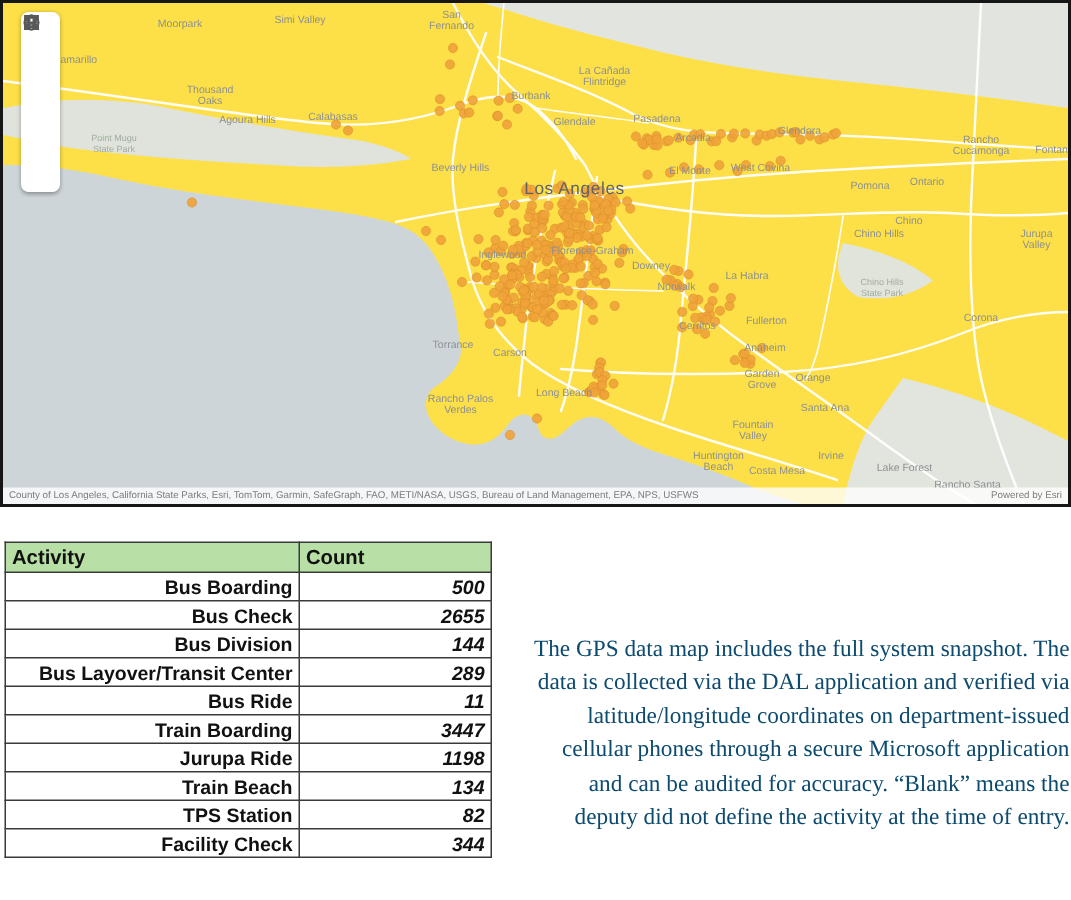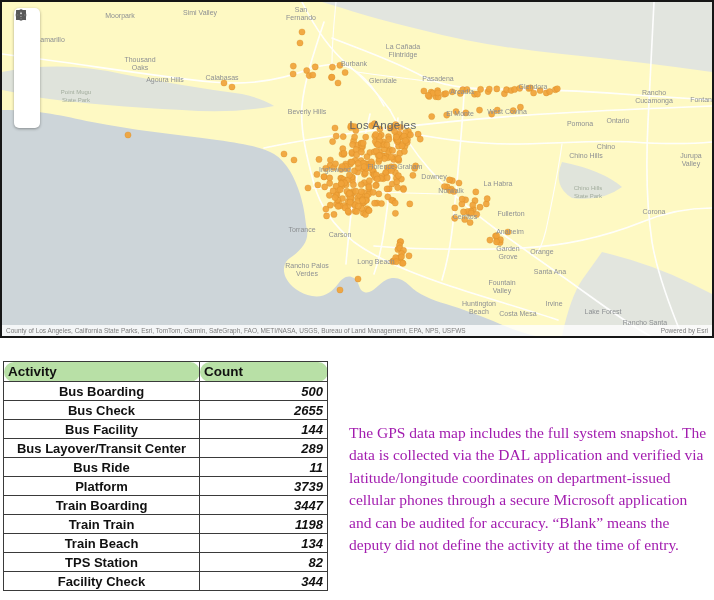--- a/index.html
+++ b/index.html
@@ -1,47 +1,47 @@
 <!DOCTYPE html>
 <html><head>
 <meta charset="utf-8">
 <style>
   html,body{margin:0;padding:0;}
   body{width:714px;height:600px;overflow:hidden;background:#fff;position:relative;
        font-family:"Liberation Sans",sans-serif;}
   
   .map{position:absolute;left:0;top:0;width:710px;height:334px;border:2px solid #161616;
-       background:#fef9c3;overflow:hidden;text-decoration:underline;}
+       background:#fde047;overflow:hidden;text-decoration:underline;}
   .map svg{position:absolute;left:0;top:0;}
   .map-toolbar{position:absolute;left:12px;top:6px;width:26px;background:#fff;border-radius:5px;
        box-shadow:0 1px 3px rgba(0,0,0,.35);display:flex;flex-direction:column;align-items:center;
        padding:4px 0;z-index:5;}
   .tool-btn{width:24px;height:18px;display:flex;align-items:center;justify-content:center;
        border:none;background:transparent;cursor:pointer;padding:0;margin:0;}
   .tool-btn:first-child{margin-bottom:4px;}
   .tool-btn svg{stroke:#595959;fill:none;stroke-width:1.3;}
   .attribution{position:absolute;left:0;bottom:0;width:100%;height:11px;
        background:rgba(255,255,255,.78);display:flex;justify-content:space-between;align-items:center;
        font-size:6.5px;color:#7c7c7c;padding:0 4px;box-sizing:border-box;z-index:4;white-space:nowrap;}
   .city{font-family:"Liberation Sans",sans-serif;font-size:7px;fill:#8d9093;text-anchor:middle;}
   .city.big{font-size:11.5px;fill:#5f6368;letter-spacing:.4px;}
   .city.park{font-size:6px;fill:#a2ad9d;}
   
   .data-table{position:absolute;left:3px;top:361px;border-collapse:collapse;
        font-family:"Liberation Sans",sans-serif;font-weight:bold;font-size:13px;color:#111;}
   .data-table th,.data-table td{border:1.5px solid #3a3a3a;padding:0 4px;height:19px;box-sizing:border-box;}
-  .data-table th{background:#b8e0a6;text-align:left;height:20px;font-size:13.5px;border-radius:10px;}
-  .data-table td.act{width:196px;text-align:center;}
+  .data-table th{background:#b8e0a6;text-align:left;height:20px;font-size:13.5px;}
+  .data-table td.act{width:196px;text-align:right;}
   .data-table td.num{width:128px;text-align:right;font-style:italic;}
   .data-table th.h-act{width:196px;}
   .data-table th.h-num{width:128px;}
   
   .body-text{position:absolute;left:349px;top:422px;width:364px;
        font-family:"Liberation Serif","DejaVu Serif",serif;font-size:15.5px;line-height:22.4px;
-       color:#a21caf;text-align:left;}
+       color:#0c4a6e;text-align:right;}
 </style>
 </head>
 <body>
 
 <div class="map">
   <svg id="map-svg" width="710" height="334" viewBox="0 0 710 334">
 
     <g>
       <path d="M0,70 Q60,58 120,72 Q180,84 240,92 Q262,97 272,104 Q230,112 180,108 Q100,104 40,96 Q10,90 0,88 Z" fill="#dfe3db"></path>
       <path d="M320,0 L710,0 L710,70 Q640,60 560,52 Q480,44 420,28 Q370,16 340,6 Z" fill="#e2e5df"></path>
@@ -579,41 +579,37 @@
   <tbody id="table-body">
       <tr>
         <td class="act">Bus Boarding</td>
         <td class="num">500</td>
       </tr>
       <tr>
         <td class="act">Bus Check</td>
         <td class="num">2655</td>
       </tr>
       <tr>
-        <td class="act">Bus Facility</td>
+        <td class="act">Bus Division</td>
         <td class="num">144</td>
       </tr>
       <tr>
         <td class="act">Bus Layover/Transit Center</td>
         <td class="num">289</td>
       </tr>
       <tr>
         <td class="act">Bus Ride</td>
         <td class="num">11</td>
       </tr>
       <tr>
-        <td class="act">Platform</td>
-        <td class="num">3739</td>
-      </tr>
-      <tr>
         <td class="act">Train Boarding</td>
         <td class="num">3447</td>
       </tr>
       <tr>
-        <td class="act">Train Train</td>
+        <td class="act">Jurupa Ride</td>
         <td class="num">1198</td>
       </tr>
       <tr>
         <td class="act">Train Beach</td>
         <td class="num">134</td>
       </tr>
       <tr>
         <td class="act">TPS Station</td>
         <td class="num">82</td>
       </tr>

